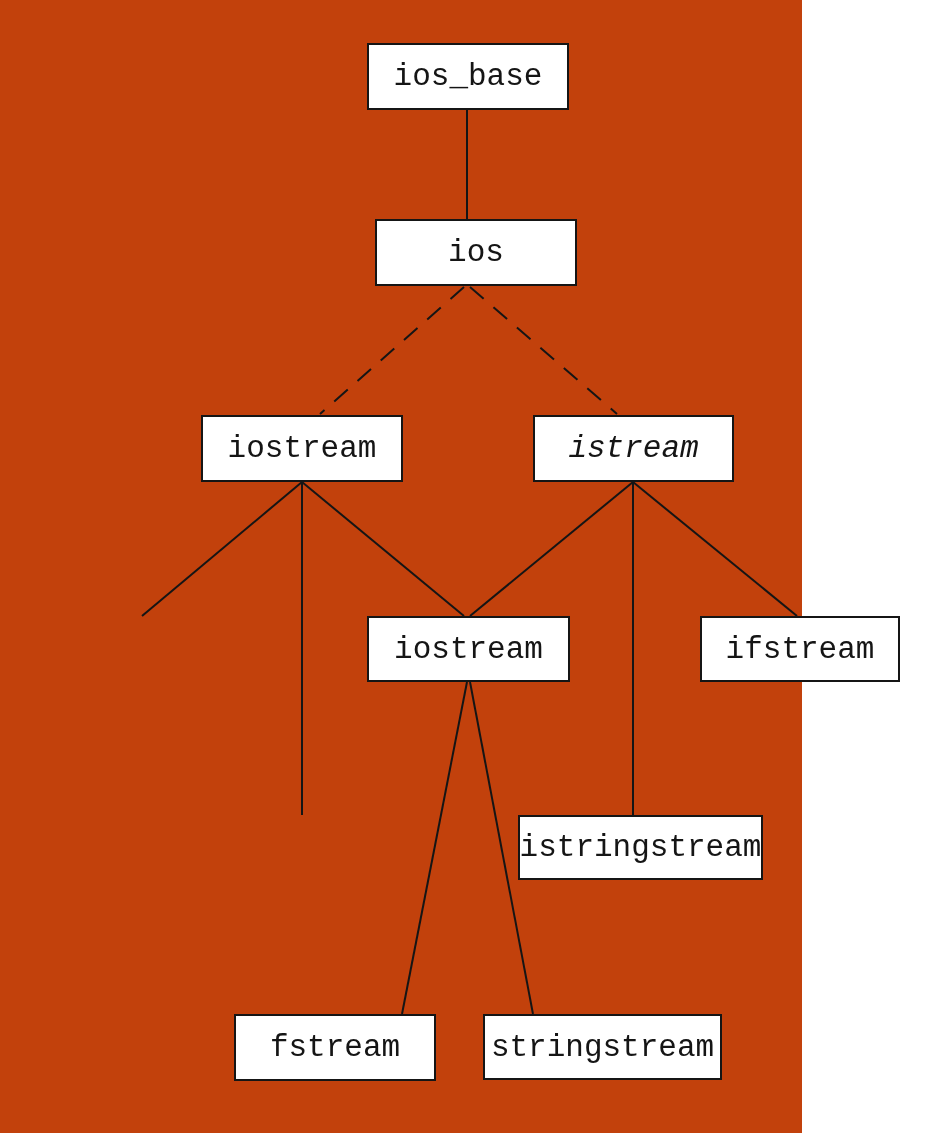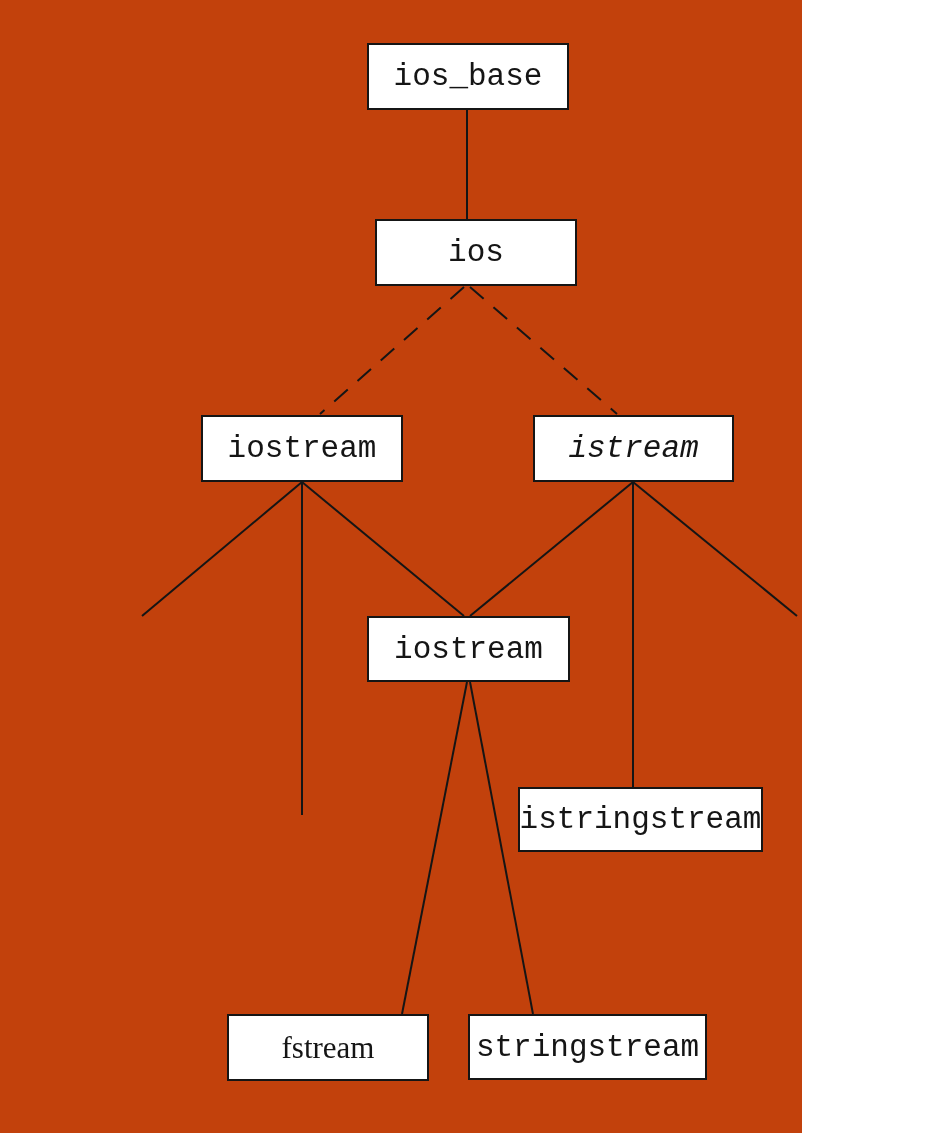--- a/index.html
+++ b/index.html
@@ -43,23 +43,23 @@
   }
   
   #n-ios_base      { left: 367px; top: 43px;   width: 202px; height: 67px; }
   #n-ios           { left: 375px; top: 219px;  width: 202px; height: 67px; }
   #n-ostream       { left: 201px; top: 415px;  width: 202px; height: 67px; }
   #n-istream       { left: 533px; top: 415px;  width: 201px; height: 67px; font-style: italic; }
   #n-ofstream      { left: 36px;  top: 616px;  width: 202px; height: 67px; }
   #n-iostream      { left: 367px; top: 616px;  width: 203px; height: 66px; }
   #n-ifstream      { left: 700px; top: 616px;  width: 200px; height: 66px; }
   #n-ostringstream { left: 168px; top: 815px;  width: 251px; height: 65px; }
-  #n-istringstream { left: 518px; top: 787px;  width: 245px; height: 65px; }
-  #n-fstream       { left: 227px; top: 1014px; width: 202px; height: 67px; font-family: Liberation Serif, serif; }
-  #n-stringstream  { left: 468px; top: 1014px; width: 239px; height: 66px; }
+  #n-istringstream { left: 518px; top: 815px;  width: 245px; height: 65px; }
+  #n-fstream       { left: 234px; top: 1014px; width: 202px; height: 67px; }
+  #n-stringstream  { left: 483px; top: 1014px; width: 239px; height: 66px; }
 </style>
 </head>
 <body>
 
 <div class="canvas">
 
   <svg class="edges" viewBox="0 0 937 1133" xmlns="http://www.w3.org/2000/svg">
     <line x1="467" y1="110" x2="467" y2="219"></line>
     <line class="dashed" x1="464" y1="287" x2="320" y2="414"></line>
     <line class="dashed" x1="470" y1="287" x2="617" y2="414"></line>
@@ -87,20 +87,23 @@
 
   <div class="node" id="n-istream">
     <span>istream</span>
   </div>
 
 
   <div class="node" id="n-iostream">
     <span>iostream</span>
   </div>
 
+  <div class="node" id="n-ifstream">
+    <span>ifstream</span>
+  </div>
 
 
   <div class="node" id="n-istringstream">
     <span>istringstream</span>
   </div>
 
   <div class="node" id="n-fstream">
     <span>fstream</span>
   </div>
 

